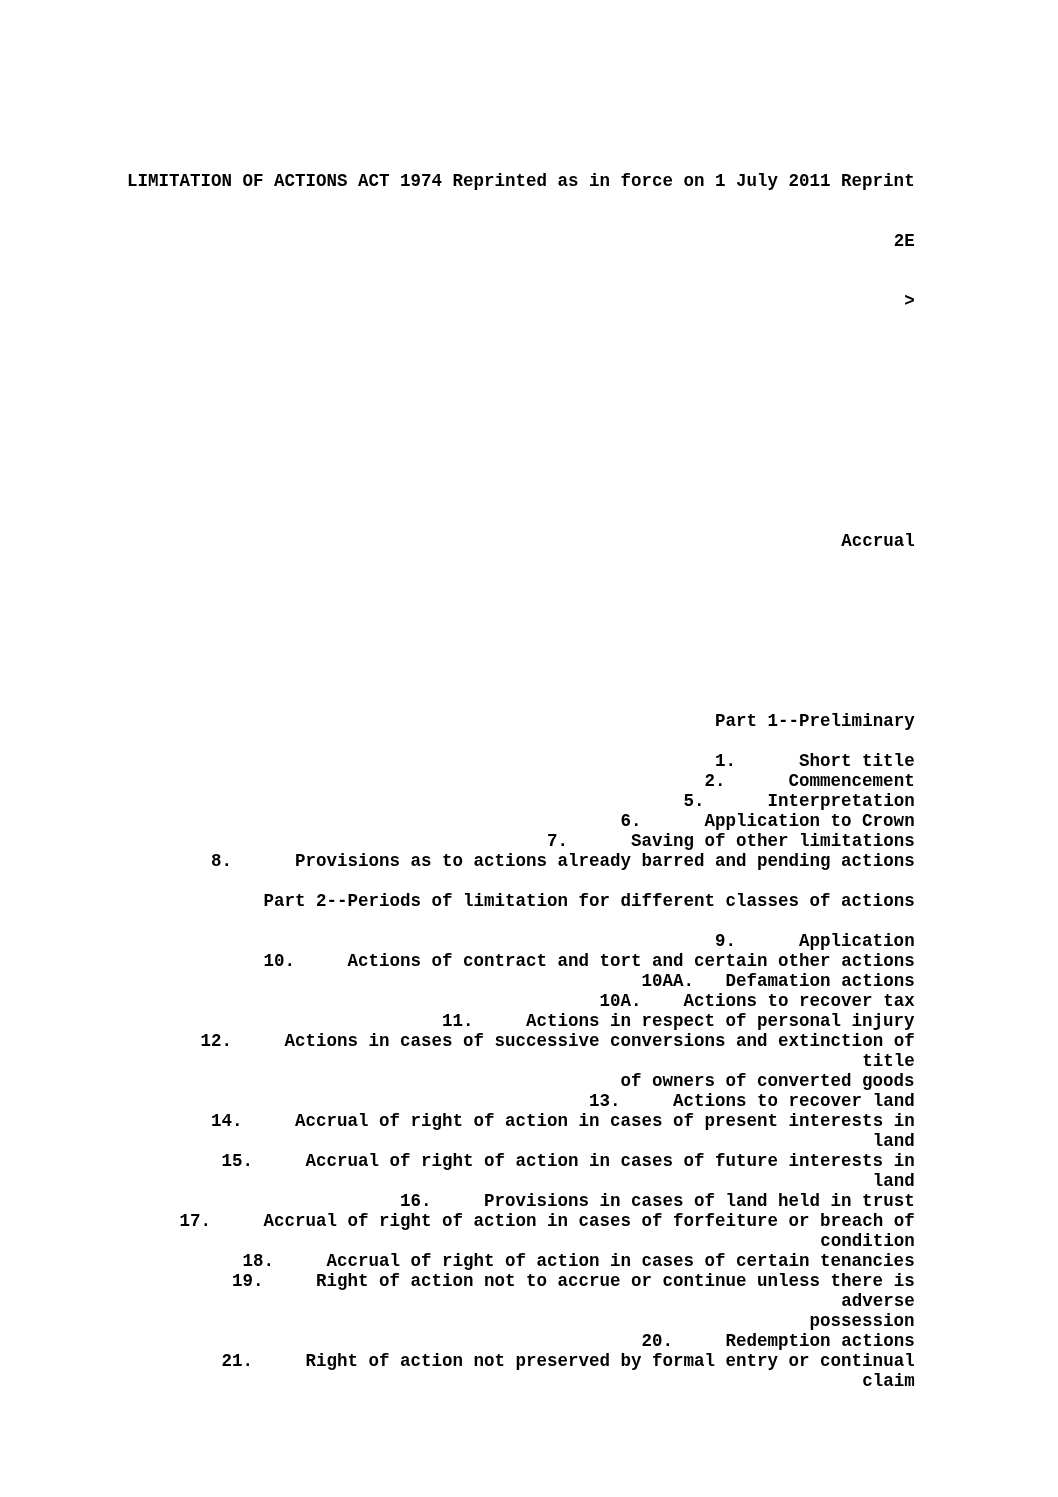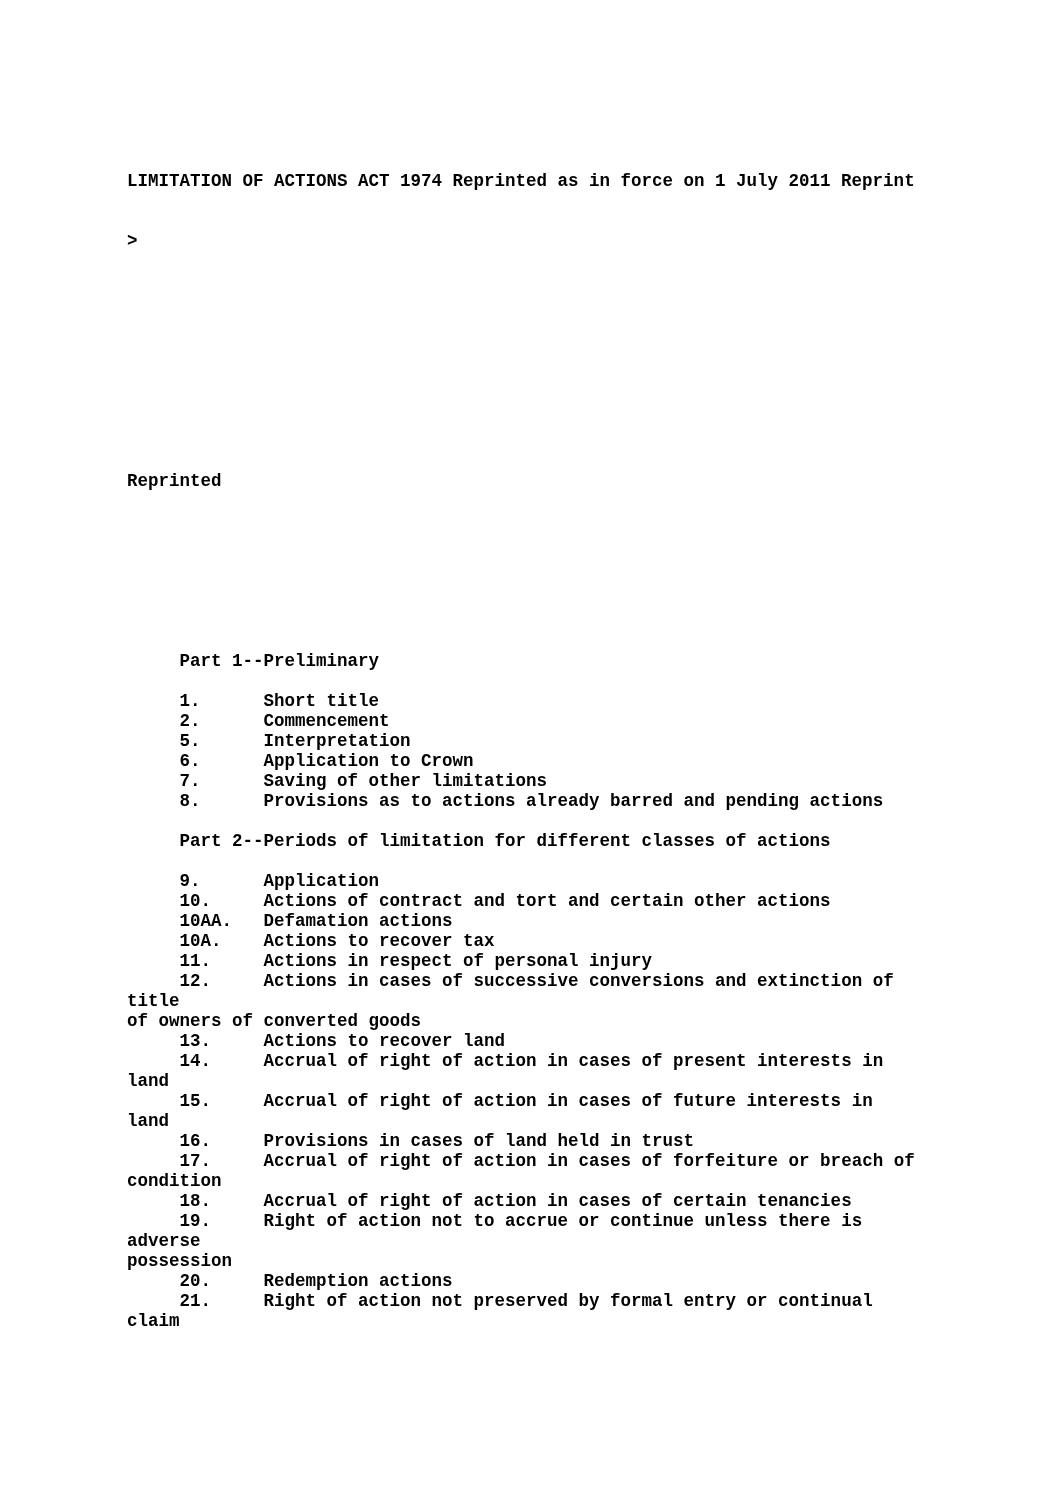--- a/index.html
+++ b/index.html
@@ -16,28 +16,30 @@
     left: 127px;
     top: 131px;
     color: #000000;
     font: 700 17.5px/20px "Liberation Mono", "DejaVu Sans Mono", monospace;
     white-space: pre;
   }
   .line {
     height: 20px;
     min-height: 20px;
     white-space: pre;
+    text-align: right;
   }
 </style>
 </head>
 <body style="background: rgb(255, 255, 255);">
 
 <div class="doc" style="color: rgb(0, 0, 0);">
   <div class="line">LIMITATION OF ACTIONS ACT 1974 Reprinted as in force on 1 July 2011 Reprint</div>
+  <div class="line">2E</div>
   <div class="line">&gt;</div>
   <div class="line"></div>
   <div class="line"></div>
   <div class="line"></div>
-  <div class="line">Reprinted</div>
+  <div class="line">Accrual</div>
   <div class="line"></div>
   <div class="line"></div>
   <div id="parts"><div class="line">     Part 1--Preliminary</div><div class="line"></div><div class="line"><span>     1.      </span><span>Short title</span></div><div class="line"><span>     2.      </span><span>Commencement</span></div><div class="line"><span>     5.      </span><span>Interpretation</span></div><div class="line"><span>     6.      </span><span>Application to Crown</span></div><div class="line"><span>     7.      </span><span>Saving of other limitations</span></div><div class="line"><span>     8.      </span><span>Provisions as to actions already barred and pending actions</span></div><div class="line"></div><div class="line">     Part 2--Periods of limitation for different classes of actions</div><div class="line"></div><div class="line"><span>     9.      </span><span>Application</span></div><div class="line"><span>     10.     </span><span>Actions of contract and tort and certain other actions</span></div><div class="line"><span>     10AA.   </span><span>Defamation actions</span></div><div class="line"><span>     10A.    </span><span>Actions to recover tax</span></div><div class="line"><span>     11.     </span><span>Actions in respect of personal injury</span></div><div class="line"><span>     12.     </span><span>Actions in cases of successive conversions and extinction of</span></div><div class="line">title</div><div class="line">of owners of converted goods</div><div class="line"><span>     13.     </span><span>Actions to recover land</span></div><div class="line"><span>     14.     </span><span>Accrual of right of action in cases of present interests in</span></div><div class="line">land</div><div class="line"><span>     15.     </span><span>Accrual of right of action in cases of future interests in</span></div><div class="line">land</div><div class="line"><span>     16.     </span><span>Provisions in cases of land held in trust</span></div><div class="line"><span>     17.     </span><span>Accrual of right of action in cases of forfeiture or breach of</span></div><div class="line">condition</div><div class="line"><span>     18.     </span><span>Accrual of right of action in cases of certain tenancies</span></div><div class="line"><span>     19.     </span><span>Right of action not to accrue or continue unless there is</span></div><div class="line">adverse</div><div class="line">possession</div><div class="line"><span>     20.     </span><span>Redemption actions</span></div><div class="line"><span>     21.     </span><span>Right of action not preserved by formal entry or continual</span></div><div class="line">claim</div></div>
 </div>
 
 </body></html>

